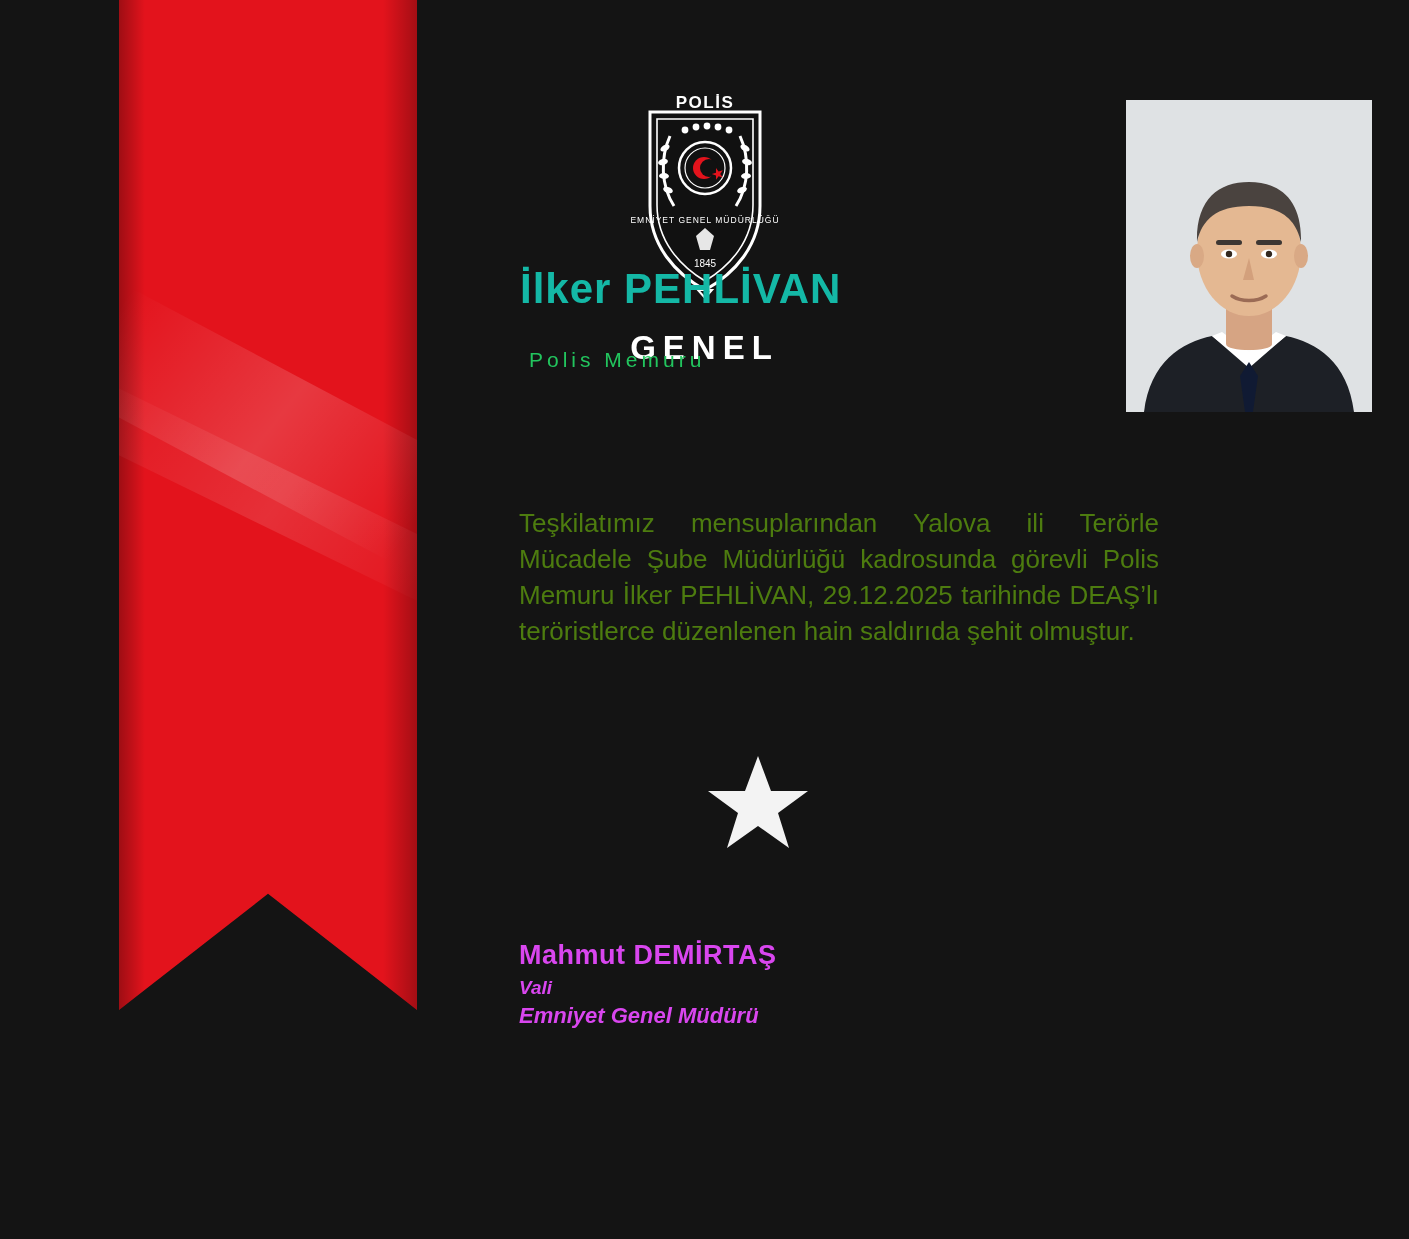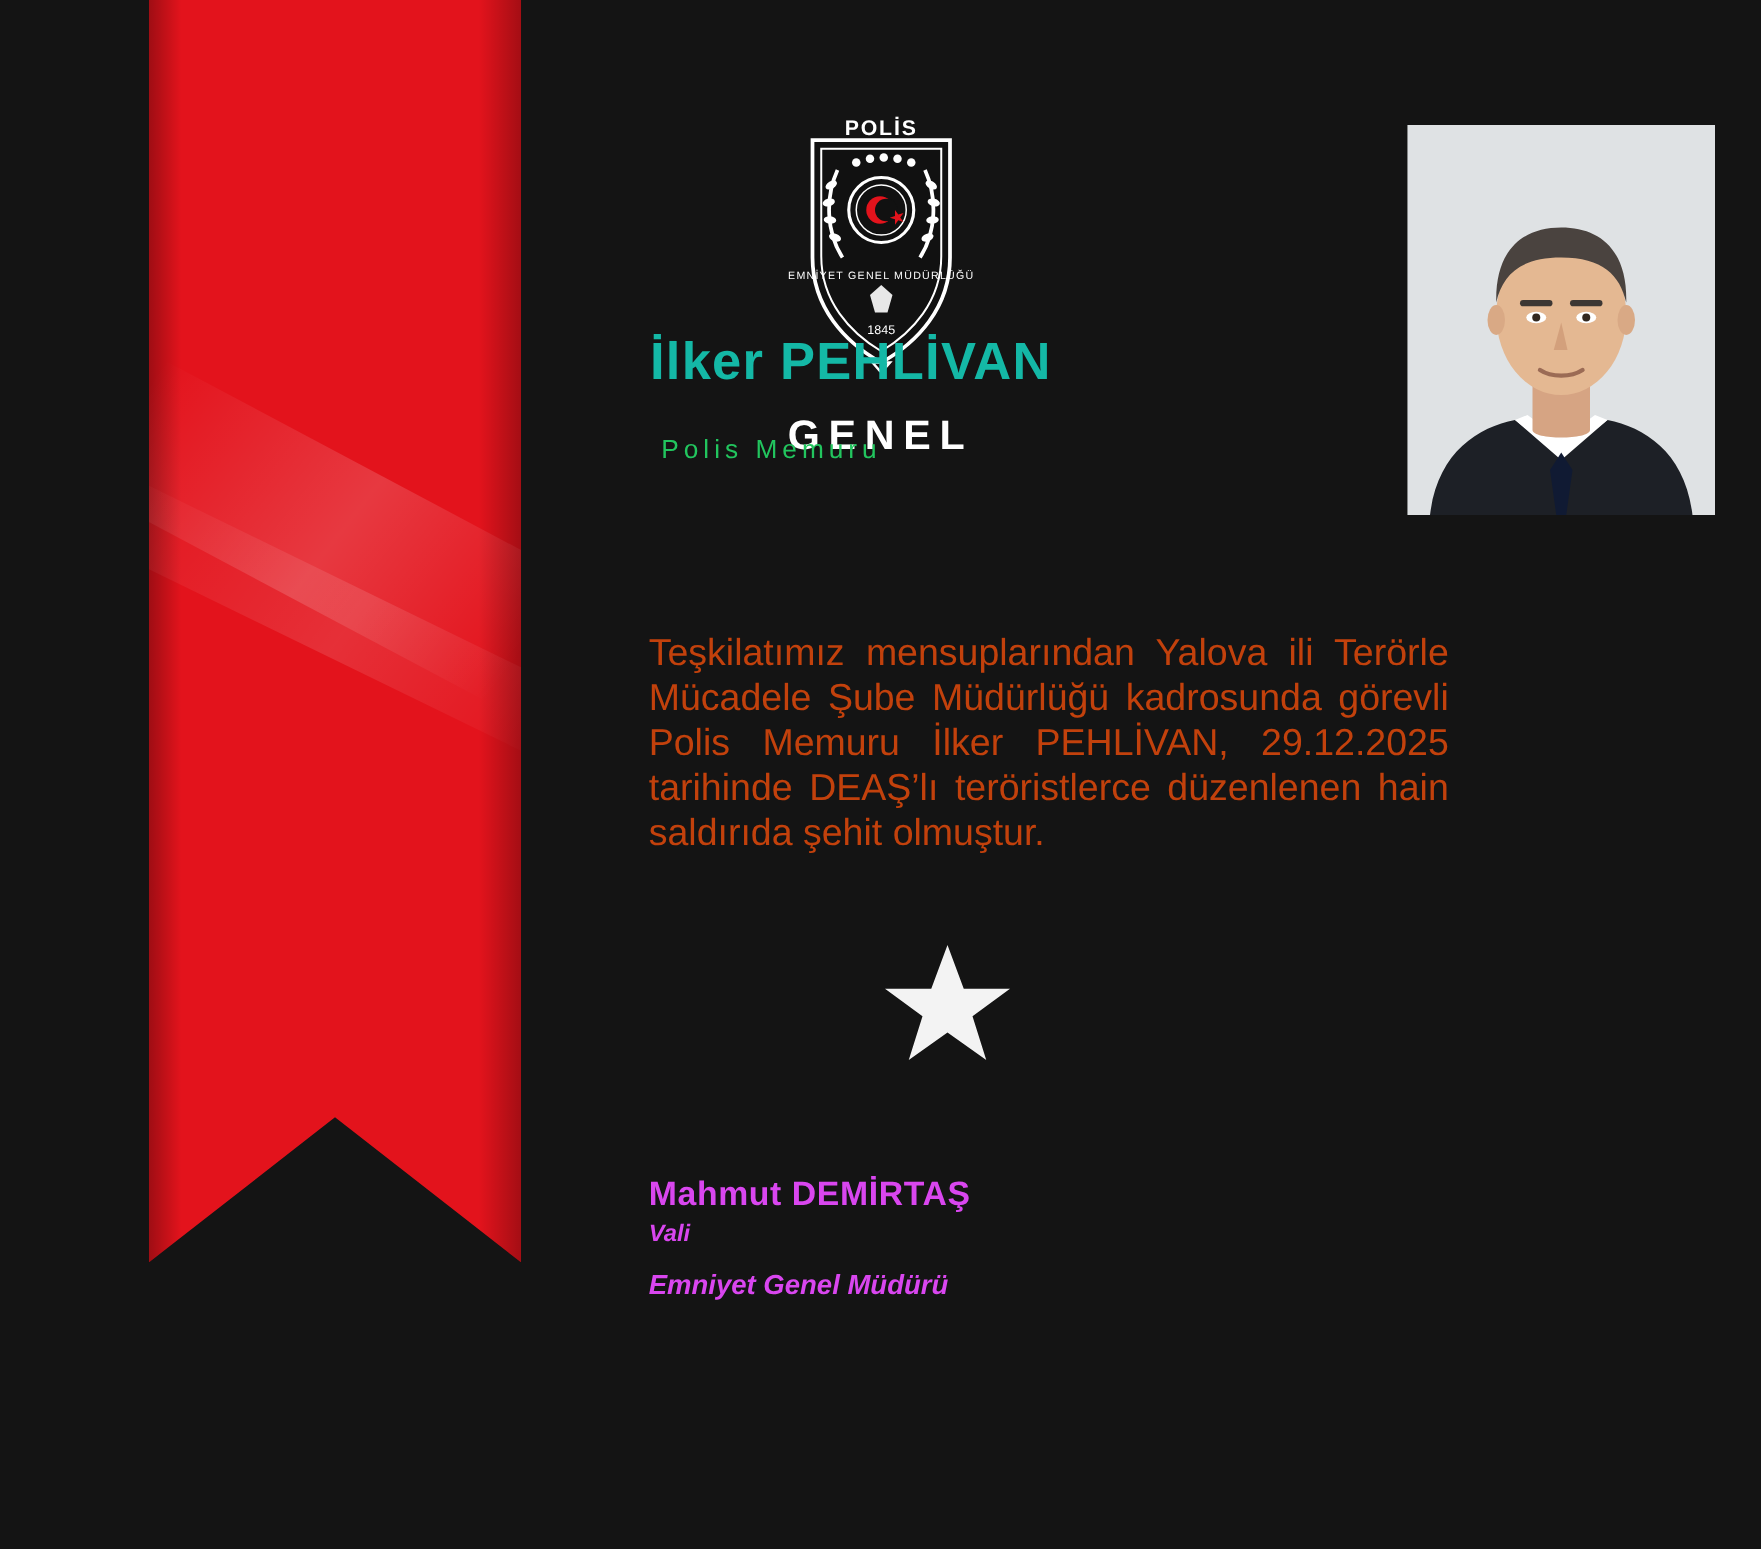--- a/index.html
+++ b/index.html
@@ -122,22 +122,22 @@
     top: 348px;
     color: #22c55e;
     font-size: 21px;
     letter-spacing: 4px;
   }
   .body-text {
     position: absolute;
     left: 519px;
     top: 505px;
     width: 640px;
-    color: #c2410c;
-    font-size: 30px;
+    color: #4d7c0f;
+    font-size: 26px;
     line-height: 36px;
     text-align: justify;
   }
   .body-text p {
     margin: 0 0 30px 0;
   }
   .body-text p:last-child {
     margin-bottom: 0;
   }
   .signature {
@@ -156,21 +156,21 @@
   .sig-role {
     font-size: 19px;
     font-style: italic;
     font-weight: bold;
     margin-top: 6px;
   }
   .sig-title {
     font-size: 22px;
     font-style: italic;
     font-weight: bold;
-    margin-top: 16px;
+    margin-top: 4px;
   }
 </style>
 </head>
 <body>
 
 <div class="poster">
 
   <div class="ribbon">
     <div class="shadow-l"></div>
     <div class="shadow-r"></div>

